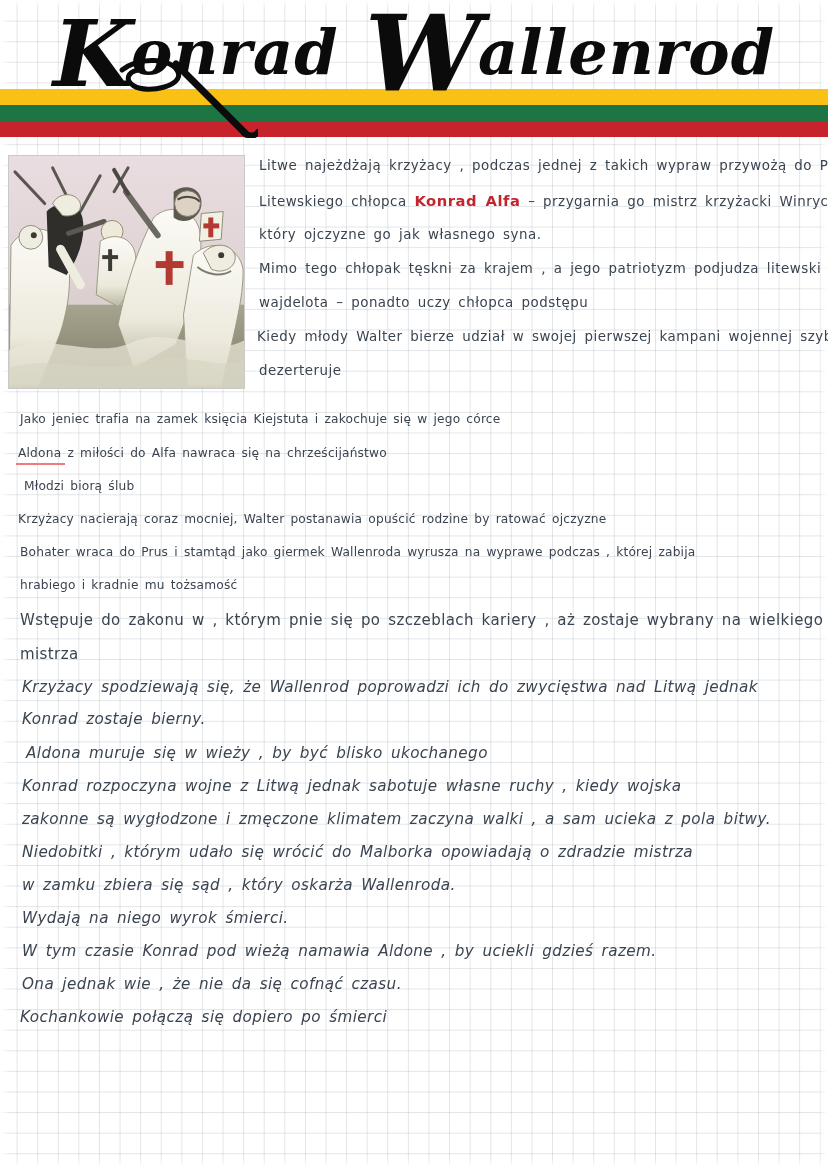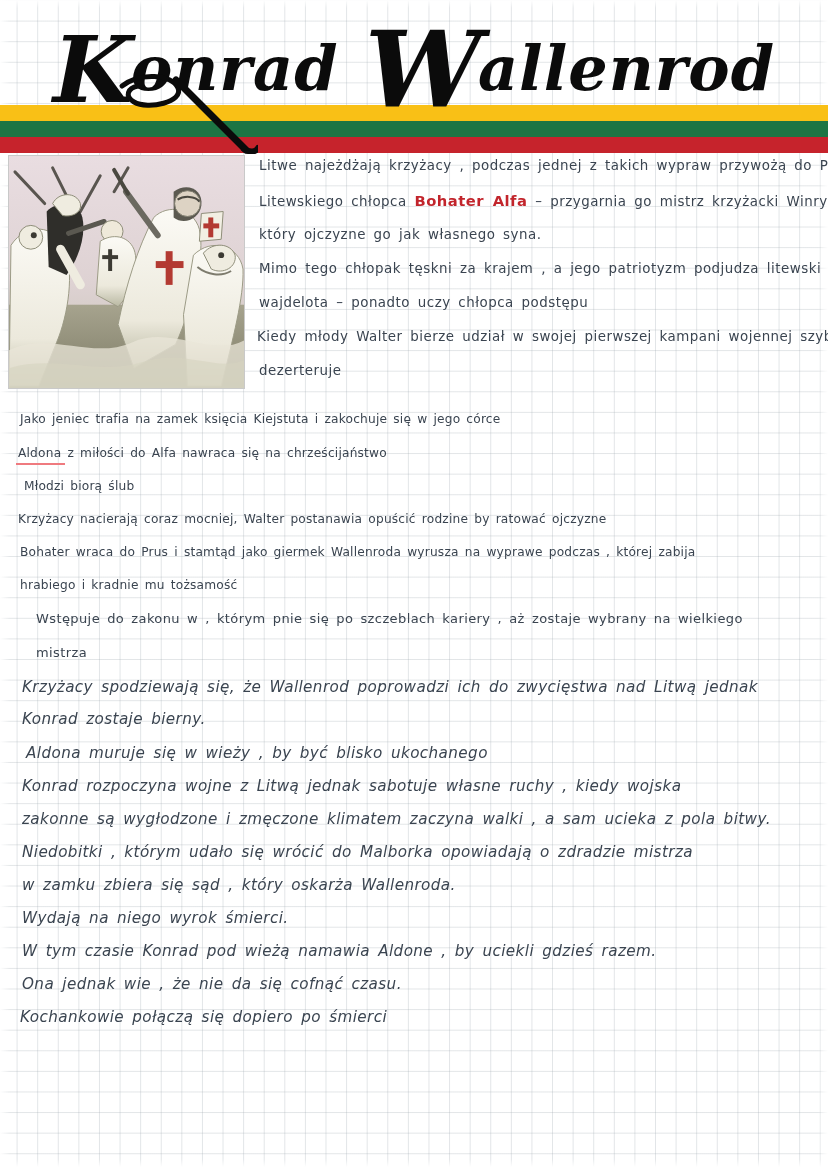--- a/index.html
+++ b/index.html
@@ -40,21 +40,21 @@
     background:
       linear-gradient(to right, #fff 0px, rgba(255,255,255,0) 10px,
                       rgba(255,255,255,0) calc(100% - 10px), #fff 100%),
       linear-gradient(to bottom, #fff 0px, rgba(255,255,255,0) 8px,
                       rgba(255,255,255,0) calc(100% - 8px), #fff 100%);
   }
 
   
   .title-zone {
     position: absolute;
-    left: 0; top: 16px;
+    left: 0; top: 0;
     width: 768px;
     height: 140px;
   }
 
   .title-text {
     position: absolute;
     left: 0; top: 12px;
     width: 828px;
     text-align: center;
     font-family: "DejaVu Serif", serif;
@@ -135,21 +135,21 @@
   .line {
     position: absolute;
     z-index: 4;
   }
 
   
   .block-top .line { font-size: 13.4px; letter-spacing: 0.5px; word-spacing: 3px; }
 
   
   .sm  { font-size: 12.2px; letter-spacing: 0.2px; word-spacing: 2px; }
-  .md  { font-size: 13px; letter-spacing: 0.4px; word-spacing: 2.6px; margin-left: 16px; }
+  .md  { font-size: 15px; letter-spacing: 0.4px; word-spacing: 2.6px; }
   .lg  { font-size: 15.2px; letter-spacing: 0.4px; word-spacing: 3px; font-style: italic; }
 
   .red-ink { color: #c2252c; font-weight: bold; font-size: 1.10em; }
 
   .underlined-red {
     position: relative;
     padding-bottom: 1px;
   }
   .underlined-red::after {
     content: "";
@@ -250,21 +250,21 @@
 
       <path d="M0 196 C 40 176, 84 206, 124 188 C 164 170, 204 204, 237 186 L 237 234 L 0 234 Z" fill="#e9e6d8" opacity="0.75"></path>
       <path d="M0 214 C 46 200, 90 222, 134 208 C 178 194, 210 218, 237 206 L 237 234 L 0 234 Z" fill="#d6d3c0" opacity="0.6"></path>
     </svg>
   </div>
 
   <div class="block-top">
     <div class="line hand" style="left:259px; top:158px;">Litwe najeżdżają krzyżacy , podczas jednej z takich wypraw przywożą do Prus</div>
 
     <div class="line hand" style="left:259px; top:192px;">
-      <span>Litewskiego chłopca </span><span class="red-ink">Bohater Alfa</span><span> – przygarnia go mistrz krzyżacki Winrych,</span>
+      <span>Litewskiego chłopca </span><span class="red-ink">Konrad Alfa</span><span> – przygarnia go mistrz krzyżacki Winrych,</span>
     </div>
 
     <div class="line hand" style="left:259px; top:227px;">który ojczyzne go jak własnego syna.</div>
     <div class="line hand" style="left:259px; top:261px;">Mimo tego chłopak tęskni za krajem , a jego patriotyzm podjudza litewski</div>
     <div class="line hand" style="left:259px; top:295px;">wajdelota – ponadto uczy chłopca podstępu</div>
     <div class="line hand" style="left:257px; top:329px;">Kiedy młody Walter bierze udział w swojej pierwszej kampani wojennej szybko</div>
     <div class="line hand" style="left:259px; top:363px;">dezerteruje</div>
   </div>
 
   <div class="block-mid">

